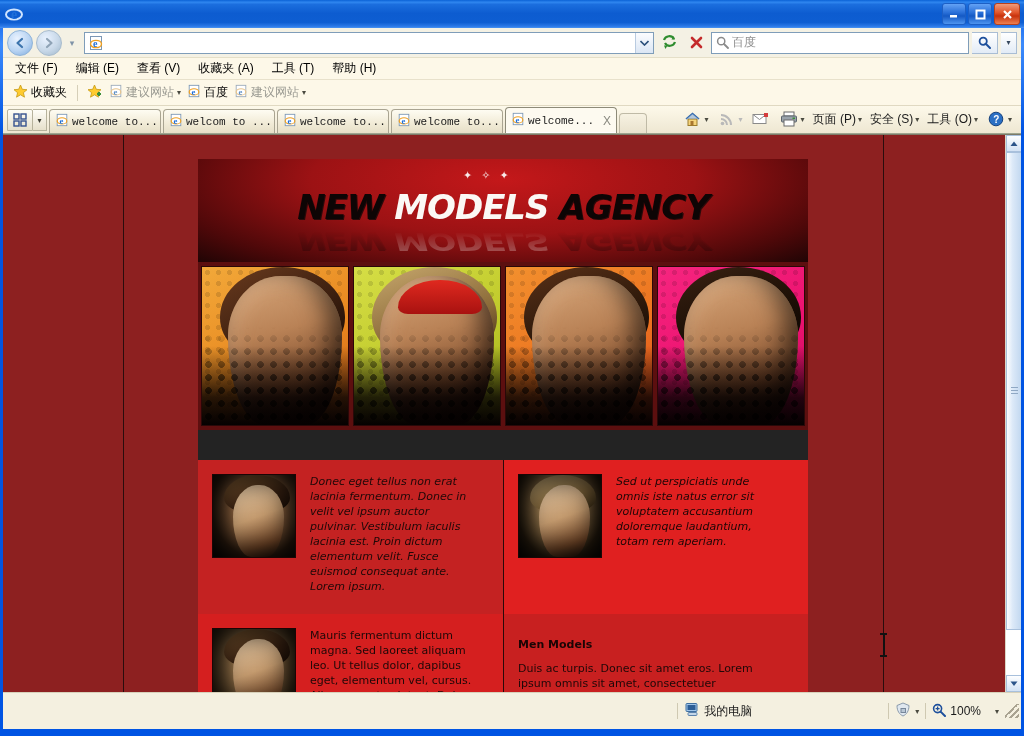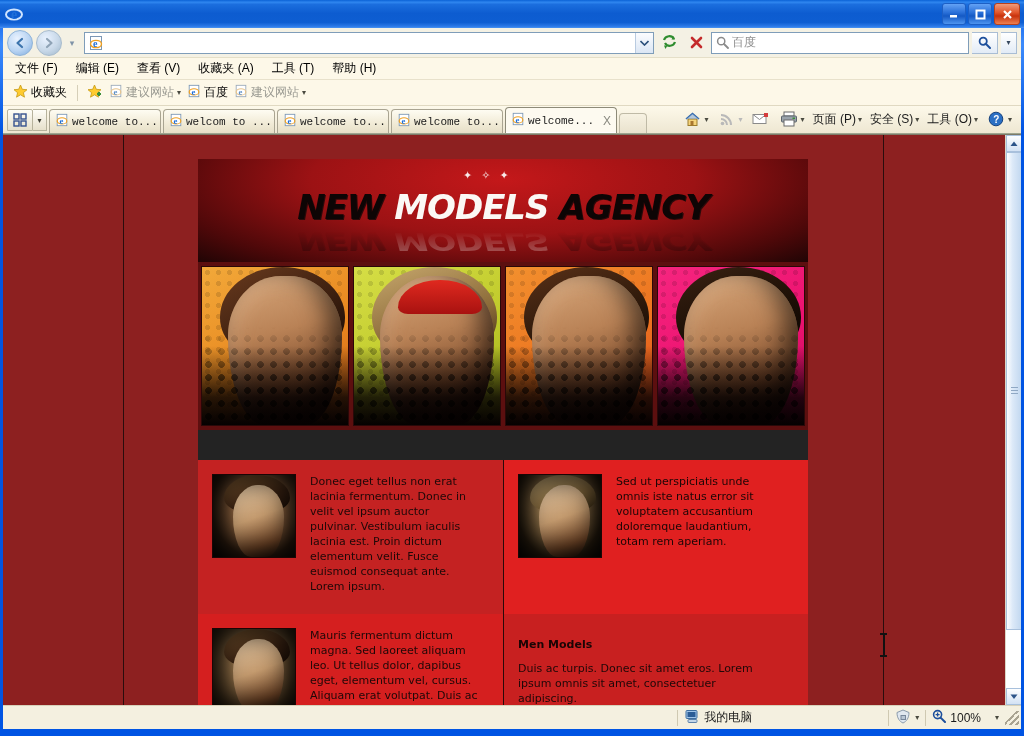--- a/index.html
+++ b/index.html
@@ -255,21 +255,21 @@
   .gcell .cap {
     position:absolute; left:30%; right:12%; top:8%; height:22%;
     border-radius: 50% 50% 12% 12% / 80% 80% 20% 20%;
     background: linear-gradient(180deg,#e0291f,#a81210);
   }
 
   
   .darkstrip { height: 30px; background:#232323; }
 
   
-  .content { display:flex; }
+  .content { display:flex;font-style:italic; }
   .col { width: 50%; position:relative; }
   .col-l { background:#c42222; }
   .col-r { background:#e02020; border-left:1px solid #2a0808; }
   .block { display:flex; padding: 14px 12px 20px 14px; gap: 14px; }
   .thumb {
     width: 84px; height: 84px; flex:0 0 auto; border:1px solid #1b0505;
     position:relative; overflow:hidden;
     background: radial-gradient(ellipse at 55% 38%, #c9a277 0%, #8e6440 35%, #2a1a0e 72%, #090503 100%);
   }
   .thumb .face {
@@ -329,21 +329,21 @@
     border:1px solid #a8c0dc;
     display:flex;align-items:center;justify-content:center;
   }
   .sb-grip { width:7px; height:8px;
     background: repeating-linear-gradient(180deg,#8fa8c4 0,#8fa8c4 1px,transparent 1px,transparent 3px);
   }
   .sb-bot { position:absolute; bottom:0; left:0; }
 
   
   .statusbar {
-    height: 24px; background:#f4f0e0; display:flex; align-items:center;
+    height: 37px; background:#f4f0e0; display:flex; align-items:center;
     border-top:1px solid #d7d1ba; font-size:12px; color:#1a1a1a;
   }
   .st-cell { height:22px; display:flex; align-items:center; padding:0 6px; gap:4px; white-space:nowrap;}
   .st-sep { width:1px; height:16px; background:#cfc9b2; }
   .st-grow { flex:1 1 auto; }
   .resize-grip {
     width:14px;height:14px; margin-right:2px;
     background:
       linear-gradient(135deg, transparent 40%, #a9a391 40%, #a9a391 50%, transparent 50%),
       linear-gradient(135deg, transparent 62%, #a9a391 62%, #a9a391 72%, transparent 72%),

